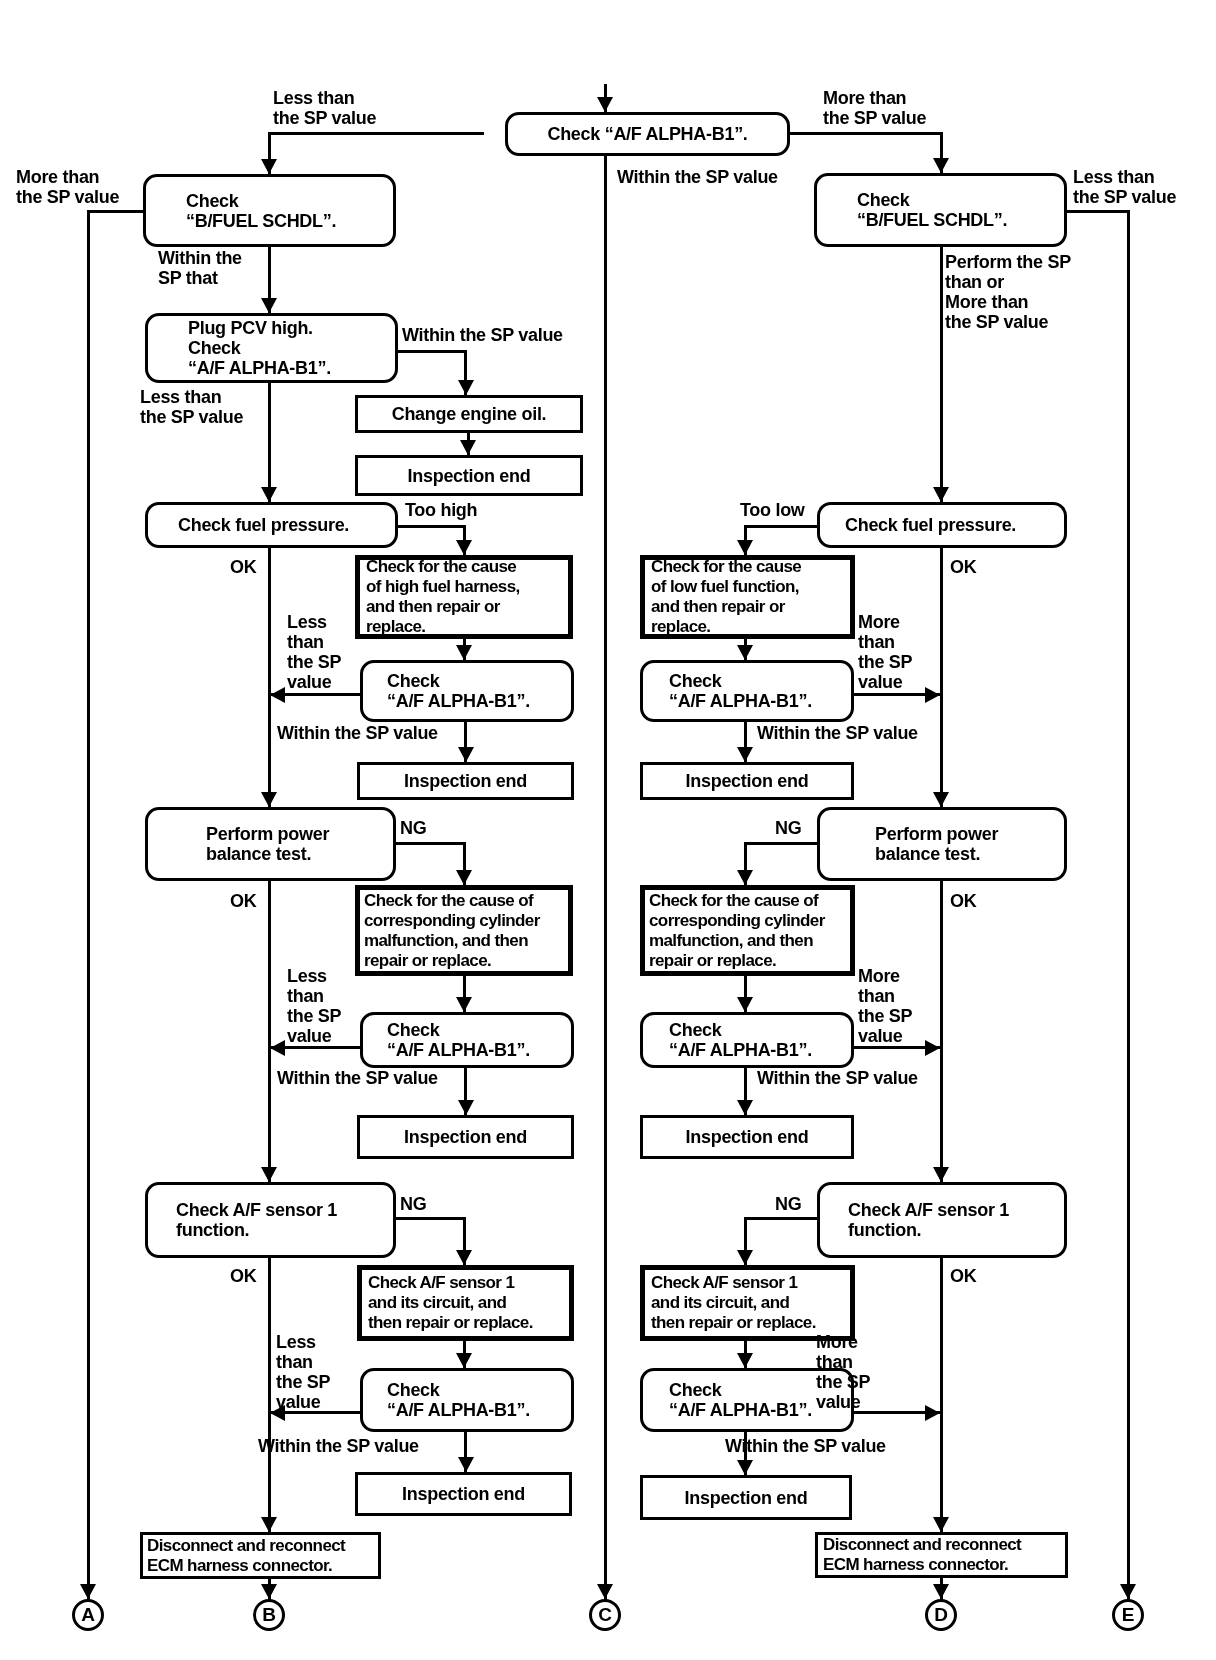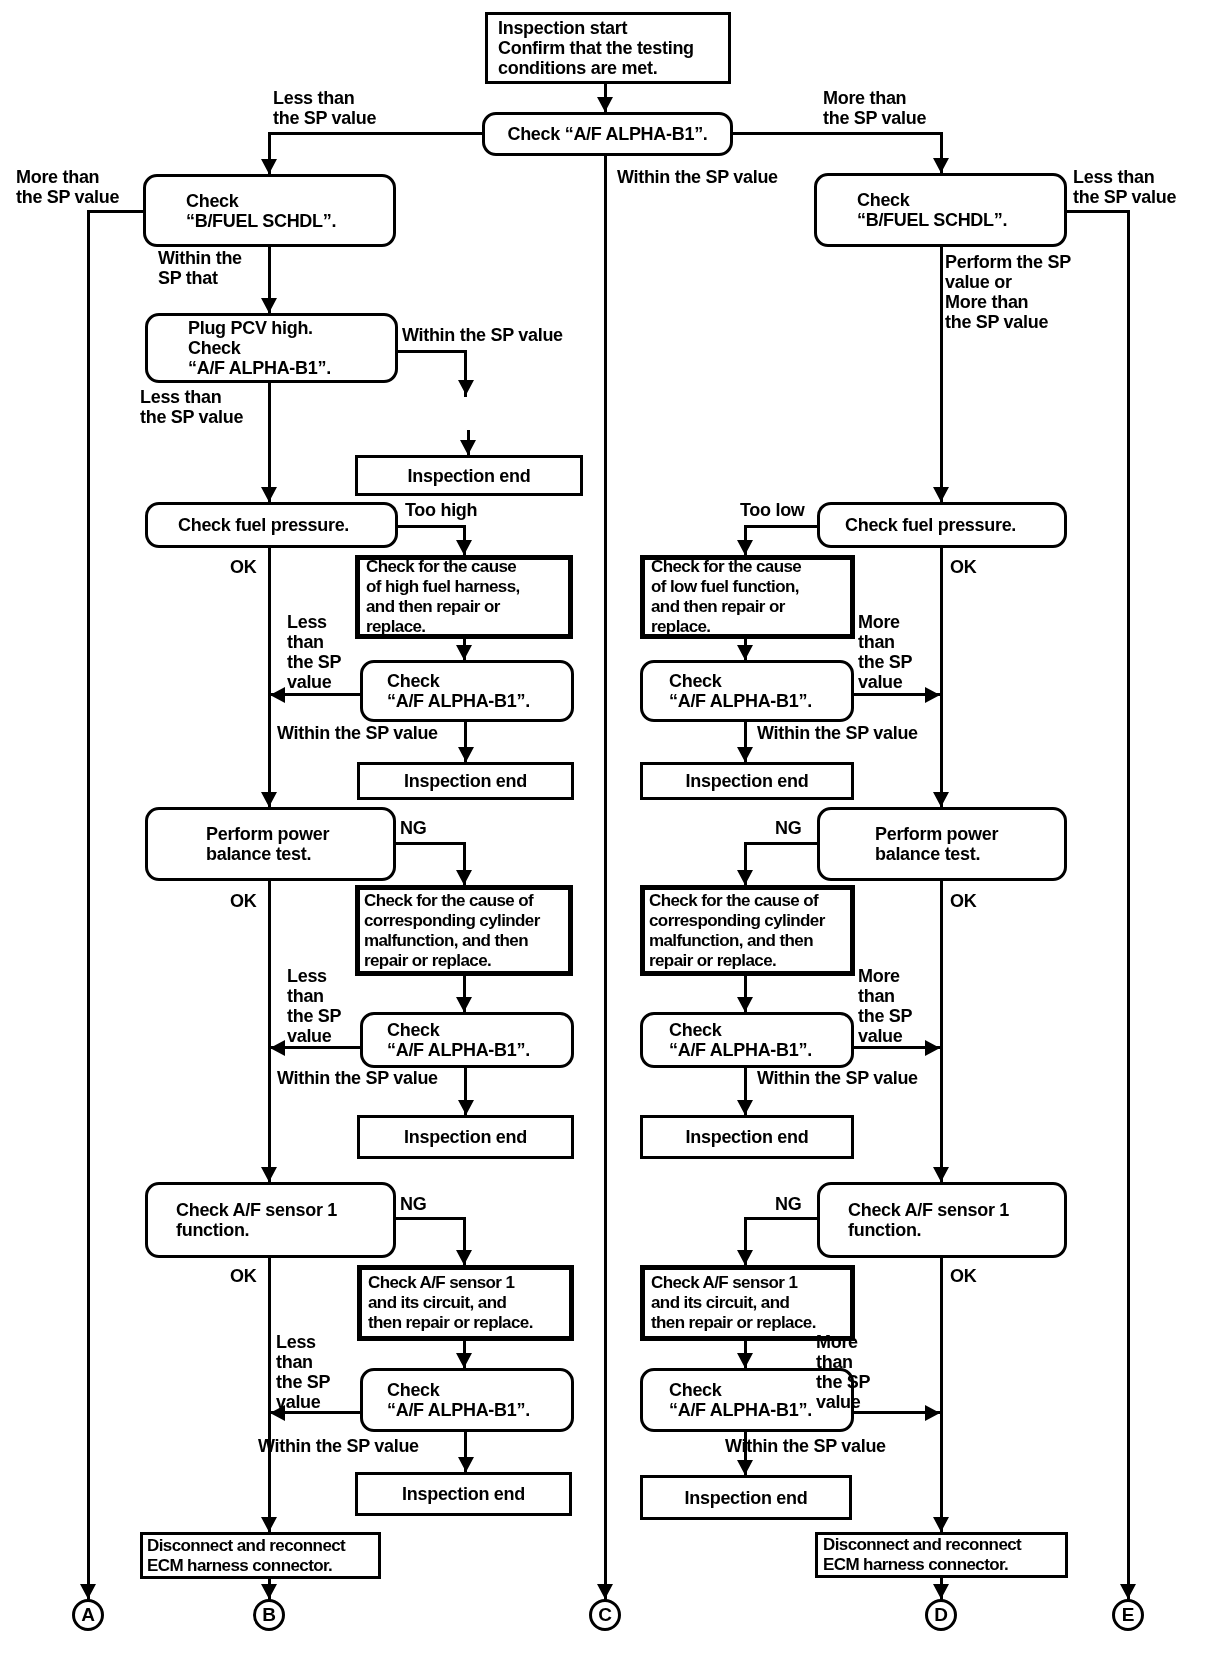--- a/index.html
+++ b/index.html
@@ -70,40 +70,38 @@
   <div class="vl" style="left:744px;top:842px;height:45px;"></div>
   <div class="vl" style="left:744px;top:974px;height:40px;"></div>
   <div class="hl" style="left:853px;top:1046px;width:88px;"></div>
   <div class="vl" style="left:744px;top:1066px;height:51px;"></div>
   <div class="hl" style="left:746px;top:1217px;width:72px;"></div>
   <div class="vl" style="left:744px;top:1217px;height:50px;"></div>
   <div class="vl" style="left:744px;top:1339px;height:31px;"></div>
   <div class="hl" style="left:853px;top:1411px;width:88px;"></div>
   <div class="vl" style="left:744px;top:1431px;height:46px;"></div>
 
-  <div class="box" style="left:485px;top:12px;width:246px;height:72px;padding-left:10px;">
-    <div>Inspection start</div>
-    <div>Confirm that the testing</div>
-    <div>conditions are met.</div>
-  </div>
-  <div class="box rnd ctr" style="left:482px;top:112px;width:251px;height:44px;">
+  <div class="box rnd ctr" style="left:505px;top:112px;width:285px;height:44px;">
     <div>Check “A/F ALPHA-B1”.</div>
   </div>
   <div class="box rnd" style="left:143px;top:174px;width:253px;height:73px;padding-left:40px;">
     <div>Check</div>
     <div>“B/FUEL SCHDL”.</div>
   </div>
   <div class="box rnd" style="left:814px;top:173px;width:253px;height:74px;padding-left:40px;">
     <div>Check</div>
     <div>“B/FUEL SCHDL”.</div>
   </div>
   <div class="box rnd" style="left:145px;top:313px;width:253px;height:70px;padding-left:40px;">
     <div>Plug PCV high.</div>
     <div>Check</div>
     <div>“A/F ALPHA-B1”.</div>
+  </div>
+  <div class="box ctr" style="left:355px;top:395px;width:228px;height:38px;">
+    <div>Change engine oil.</div>
   </div>
   <div class="box ctr" style="left:355px;top:455px;width:228px;height:41px;">
     <div>Inspection end</div>
   </div>
   <div class="box rnd" style="left:145px;top:502px;width:253px;height:46px;padding-left:30px;">
     <div>Check fuel pressure.</div>
   </div>
   <div class="box rnd" style="left:817px;top:502px;width:250px;height:46px;padding-left:25px;">
     <div>Check fuel pressure.</div>
   </div>
@@ -268,21 +266,21 @@
   <div class="lbl" style="left:1073px;top:167px;">
     <div>Less than</div>
     <div>the SP value</div>
   </div>
   <div class="lbl" style="left:158px;top:248px;">
     <div>Within the</div>
     <div>SP that</div>
   </div>
   <div class="lbl" style="left:945px;top:252px;">
     <div>Perform the SP</div>
-    <div>value or</div>
+    <div>than or</div>
     <div>More than</div>
     <div>the SP value</div>
   </div>
   <div class="lbl" style="left:402px;top:325px;">Within the SP value</div>
   <div class="lbl" style="left:140px;top:387px;">
     <div>Less than</div>
     <div>the SP value</div>
   </div>
   <div class="lbl" style="left:405px;top:500px;">Too high</div>
   <div class="lbl" style="left:740px;top:500px;">Too low</div>

